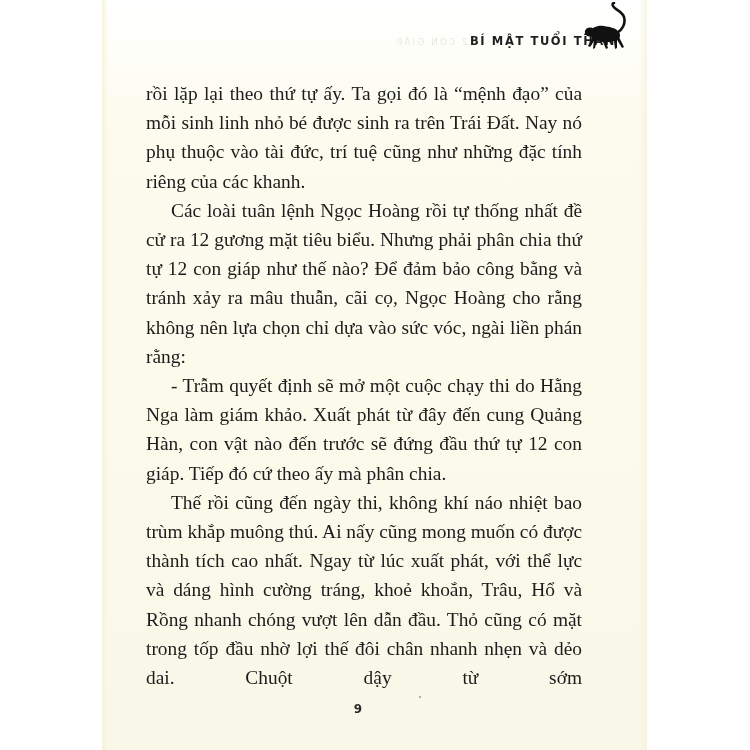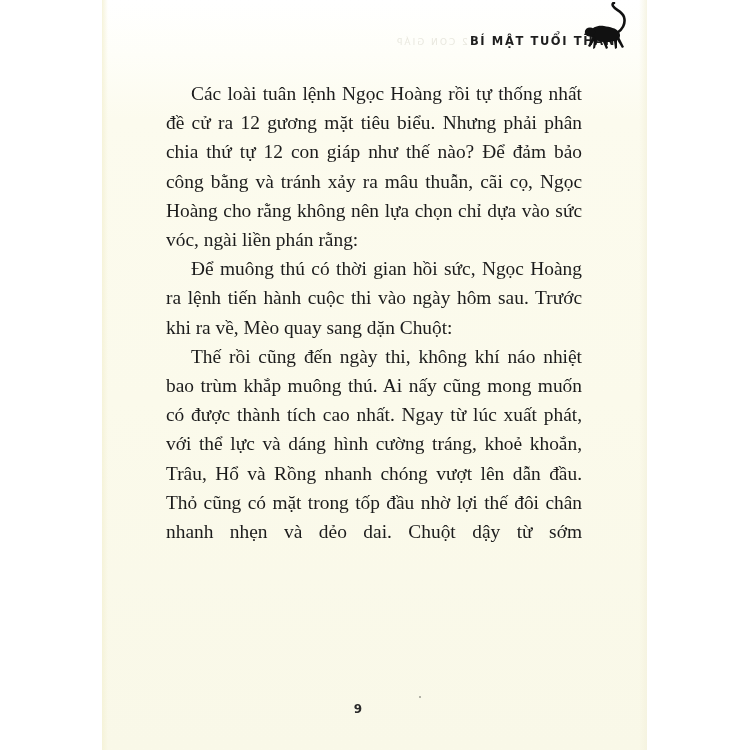--- a/index.html
+++ b/index.html
@@ -80,21 +80,20 @@
       color: #1c1c1c;
       text-align: justify;
     }
     .body-text p {
       margin: 0;
       text-align: justify;
       text-align-last: left;
     }
     .body-text p.indent {
       text-indent: 25px;
-      margin-left: 20px;
     }
     .body-text p.last-justify {
       text-align-last: justify;
     }
 
     .page-number {
       position: absolute;
       left: 351px;
       top: 702px;
       width: 14px;
@@ -133,21 +132,22 @@
 
     <ellipse cx="6" cy="30" rx="5.2" ry="4.6" fill="#111"></ellipse>
     <path d="M1 31 L0 33 L3 33 Z" fill="#111"></path>
 
     <path d="M9 34 L4 44 L6 45 L12 36 Z" fill="#111"></path>
 
     <path d="M32 36 L38 46 L40 45 L35 35 Z" fill="#111"></path>
   </svg>
 
   <div class="body-text">
+    <p>rồi lặp lại theo thứ tự ấy. Ta gọi đó là “mệnh đạo” của mỗi sinh linh nhỏ bé được sinh ra trên Trái Đất. Nay nó phụ thuộc vào tài đức, trí tuệ cũng như những đặc tính riêng của các khanh.</p>
     <p class="indent">Các loài tuân lệnh Ngọc Hoàng rồi tự thống nhất đề cử ra 12 gương mặt tiêu biểu. Nhưng phải phân chia thứ tự 12 con giáp như thế nào? Để đảm bảo công bằng và tránh xảy ra mâu thuẫn, cãi cọ, Ngọc Hoàng cho rằng không nên lựa chọn chỉ dựa vào sức vóc, ngài liền phán rằng:</p>
-    <p class="indent">Để muông thú có thời gian hồi sức, Ngọc Hoàng ra lệnh tiến hành cuộc thi vào ngày hôm sau. Trước khi ra về, Mèo quay sang dặn Chuột:</p>
+    <p class="indent">- Trẫm quyết định sẽ mở một cuộc chạy thi do Hằng Nga làm giám khảo. Xuất phát từ đây đến cung Quảng Hàn, con vật nào đến trước sẽ đứng đầu thứ tự 12 con giáp. Tiếp đó cứ theo ấy mà phân chia.</p>
     <p class="indent last-justify">Thế rồi cũng đến ngày thi, không khí náo nhiệt bao trùm khắp muông thú. Ai nấy cũng mong muốn có được thành tích cao nhất. Ngay từ lúc xuất phát, với thể lực và dáng hình cường tráng, khoẻ khoắn, Trâu, Hổ và Rồng nhanh chóng vượt lên dẫn đầu. Thỏ cũng có mặt trong tốp đầu nhờ lợi thế đôi chân nhanh nhẹn và dẻo dai. Chuột dậy từ sớm</p>
   </div>
 
   <div class="speck" style="left:419px; top:696px;"></div>
 
   <div class="page-number">9</div>
 </div>
 
 </body></html>

